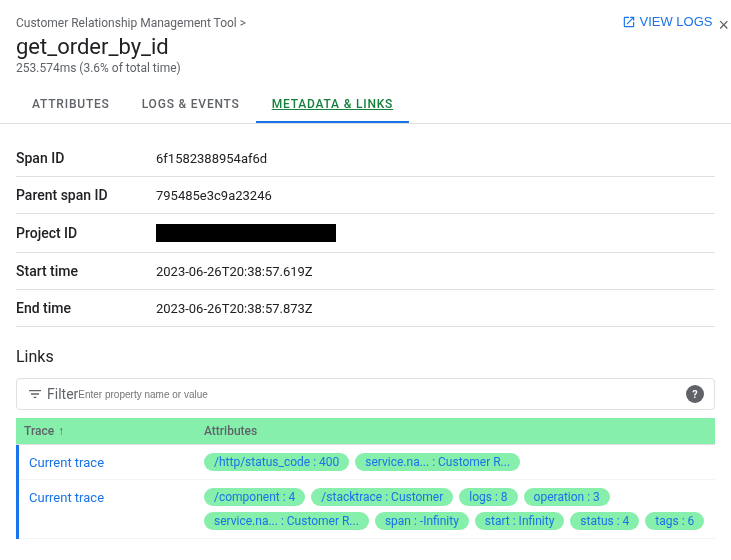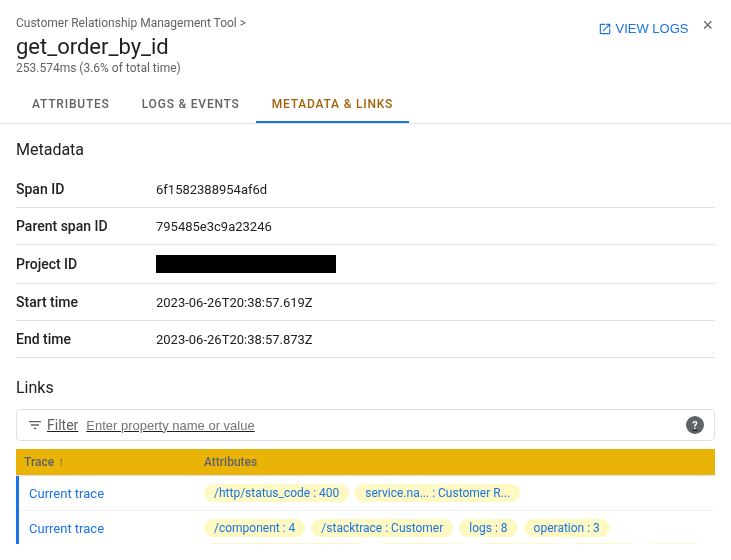--- a/index.html
+++ b/index.html
@@ -28,24 +28,24 @@
       margin-bottom: 2px;
     }
     .subtitle {
       font-size: 12px;
       color: #5f6368;
       margin-bottom: 12px;
     }
     .header-actions {
       position: absolute;
       top: 14px;
-      right: 16px;
-      display: flex;
-      align-items: flex-end;
-      gap: 12px;
+      right: 0;
+      display: flex;
+      align-items: flex-start;
+      gap: 4px;
     }
     .view-logs-btn {
       color: #1a73e8;
       font-size: 13px;
       font-weight: 500;
       text-decoration: none;
       display: flex;
       align-items: center;
       gap: 4px;
       cursor: pointer;
@@ -72,22 +72,23 @@
       font-size: 12px;
       font-weight: 500;
       color: #5f6368;
       cursor: pointer;
       border-bottom: 2px solid transparent;
       letter-spacing: 0.8px;
       text-transform: uppercase;
       white-space: nowrap;
     }
     .tab.active {
-      color: #a16207;
+      color: #15803d;
       border-bottom: 2px solid #1a73e8;
+      text-decoration: underline;
     }
     .content {
       padding: 16px 16px 0 16px;
       overflow-y: auto;
       max-height: 420px;
     }
     .section-title {
       font-size: 16px;
       font-weight: 400;
       color: #202124;
@@ -131,35 +132,34 @@
       color: #202124;
       margin-bottom: 12px;
     }
     .filter-bar {
       display: flex;
       align-items: center;
       border: 1px solid #e0e0e0;
       border-radius: 4px;
       padding: 6px 10px;
       margin-bottom: 8px;
-      gap: 8px;
-      text-decoration: underline;
+      gap: 0;
     }
     .filter-icon {
       color: #5f6368;
       font-size: 14px;
       display: flex;
       align-items: center;
       gap: 4px;
     }
     .filter-input {
       border: none;
       outline: none;
       flex: 1;
-      font-size: 13px;
+      font-size: 10px;
       color: #5f6368;
     }
     .help-icon {
       width: 18px;
       height: 18px;
       border-radius: 50%;
       background: #5f6368;
       color: white;
       display: flex;
       align-items: center;
@@ -168,21 +168,21 @@
       font-weight: 600;
       cursor: pointer;
     }
     .links-table-header {
       display: flex;
       padding: 6px 0;
       border-bottom: 1px solid #e0e0e0;
       font-size: 12px;
       font-weight: 500;
       color: #5f6368;
-      background: #eab308;
+      background: #86efac;
     }
     .links-table-header .col-trace {
       width: 180px;
       padding-left: 8px;
       display: flex;
       align-items: center;
       gap: 4px;
     }
     .links-table-header .col-attrs {
       flex: 1;
@@ -210,21 +210,21 @@
       flex-wrap: wrap;
       gap: 6px;
     }
     .trace-link {
       color: #1a73e8;
       text-decoration: none;
       font-size: 13px;
       cursor: pointer;
     }
     .attr-chip {
-      background: #fef9c3;
+      background: #86efac;
       color: #1a73e8;
       border-radius: 12px;
       padding: 2px 10px;
       font-size: 12px;
       white-space: nowrap;
     }
     .left-blue-bar {
       position: absolute;
       left: 0;
       top: 0;
@@ -255,21 +255,20 @@
 
   <div class="tabs">
     <div class="tab">ATTRIBUTES</div>
     <div class="tab">LOGS &amp; EVENTS</div>
     <div class="tab active">METADATA &amp; LINKS</div>
   </div>
 
   <div class="content">
 
     <div>
-      <div class="section-title">Metadata</div>
       <table class="metadata-table">
         <tbody>
           <tr>
             <td>Span ID</td>
             <td>6f1582388954af6d</td>
           </tr>
           <tr>
             <td>Parent span ID</td>
             <td>795485e3c9a23246</td>
           </tr>

